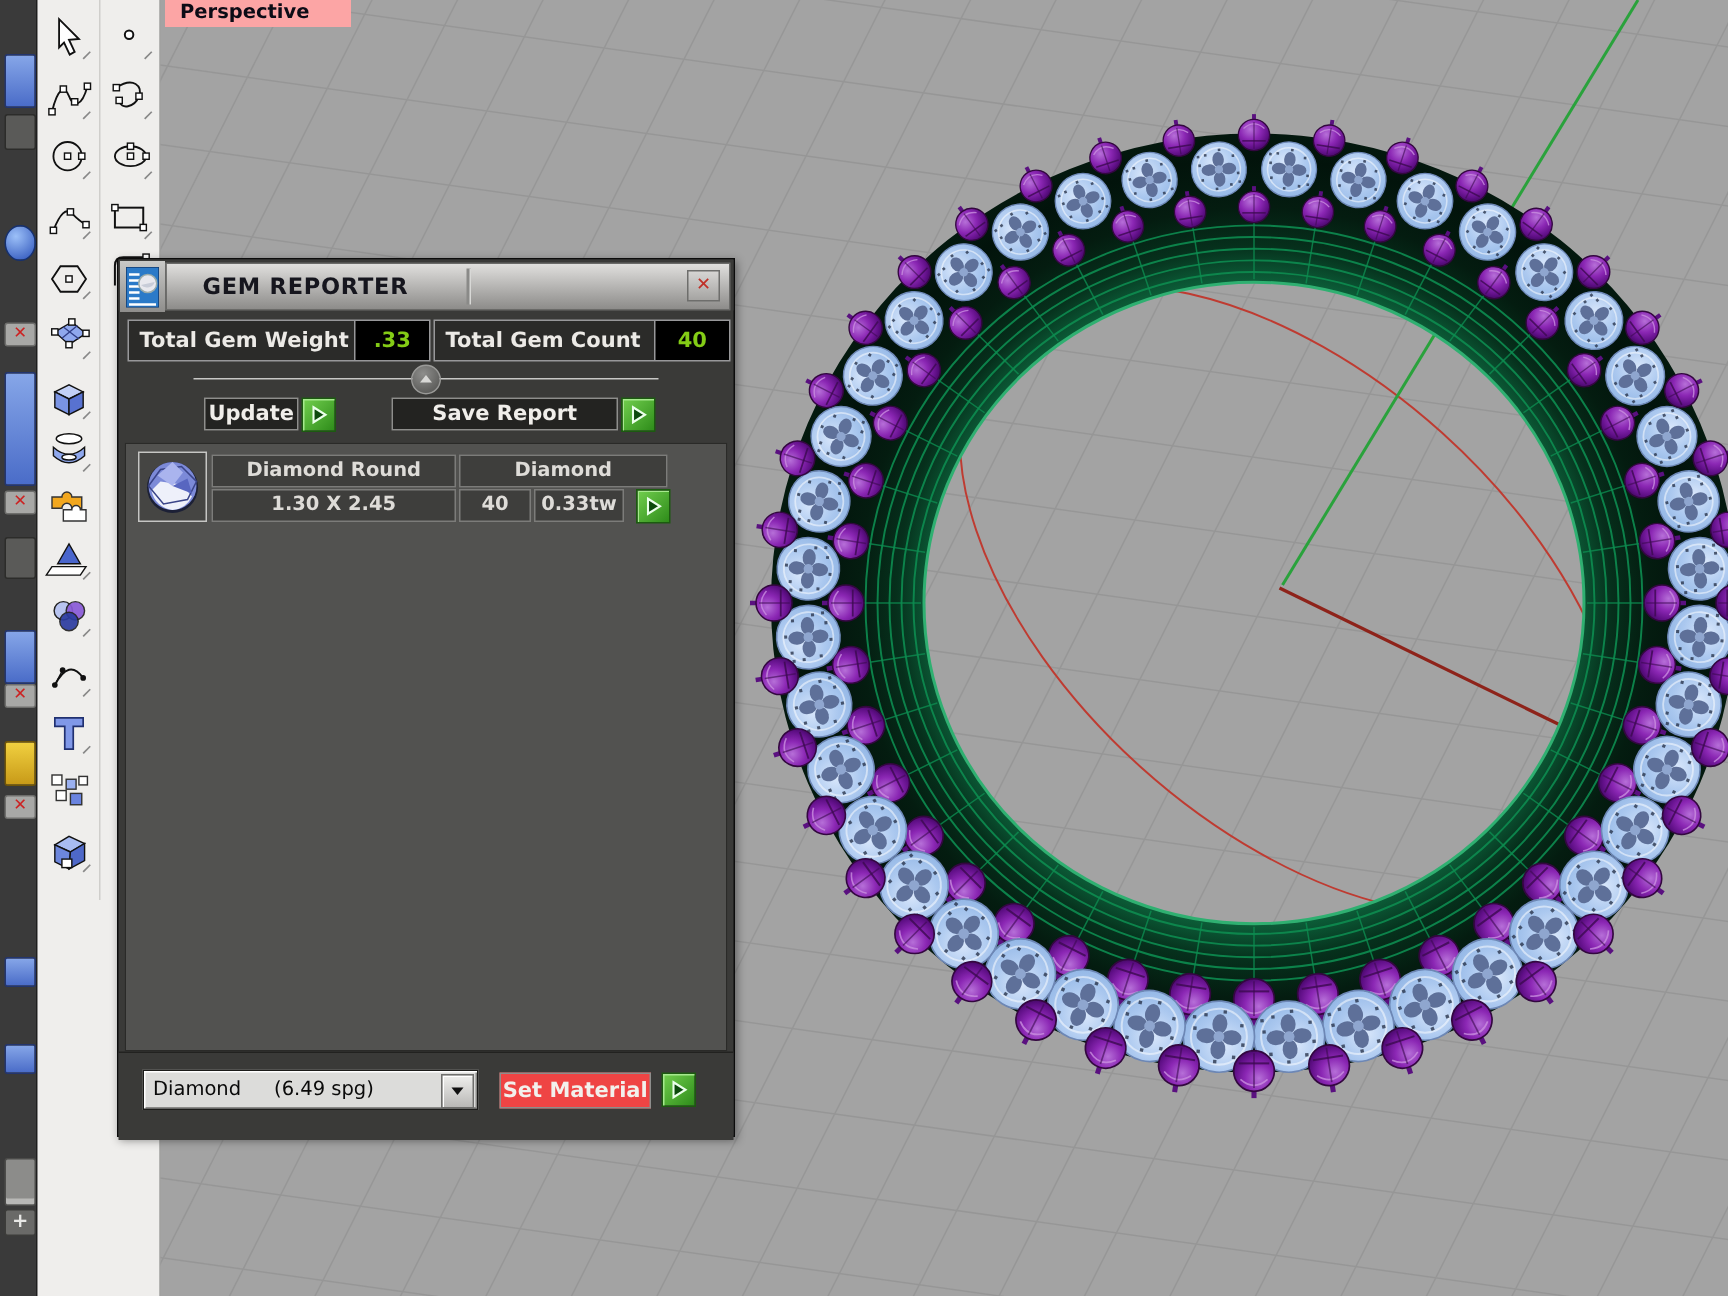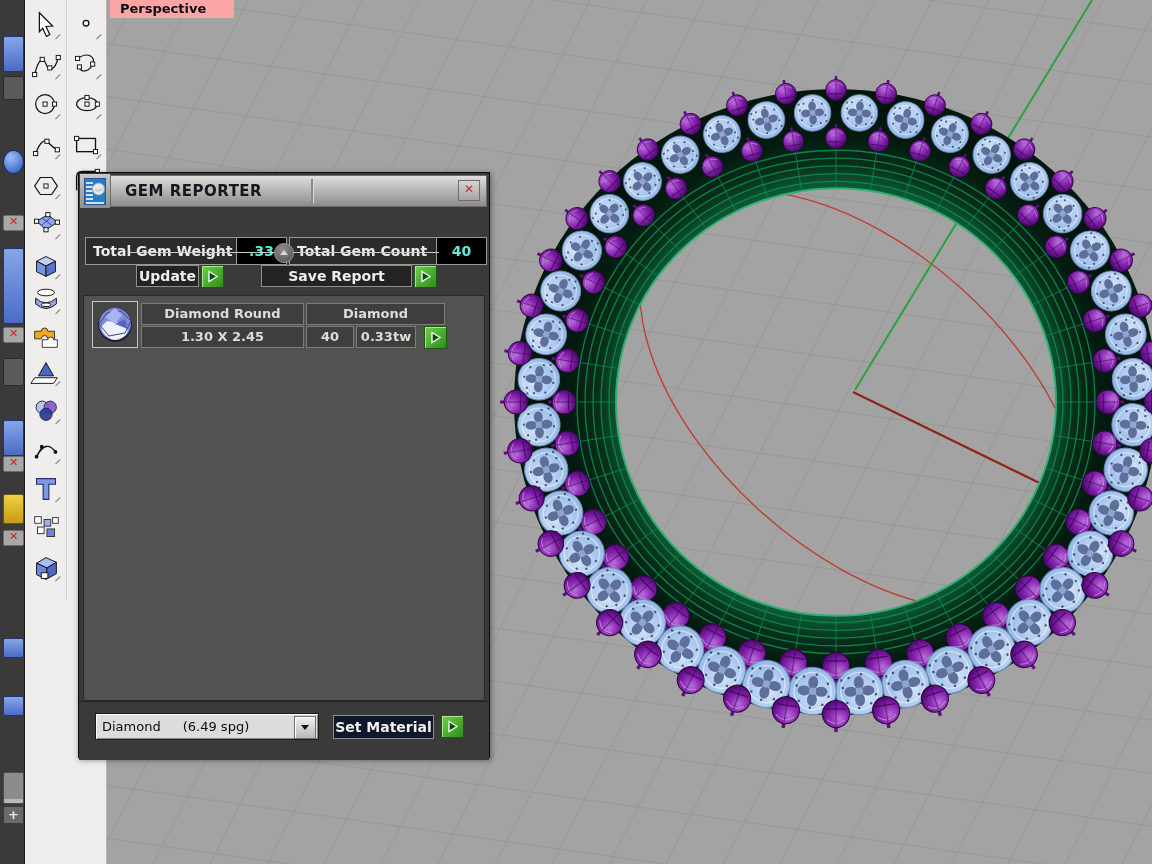--- a/index.html
+++ b/index.html
@@ -26,27 +26,27 @@
   #vp-label{position:absolute;left:3px;top:0;padding:1px 28px 2px 10px;background:#fca5a5;
             color:#0c0c16;font:bold 13px/15px "DejaVu Sans",sans-serif;}
   
   #dlg{position:absolute;left:78px;top:172px;width:412px;height:586px;background:#3a3a38;
        border:1px solid #0c0c0c;box-shadow:1px 2px 6px rgba(0,0,0,.45);box-sizing:border-box;color:#e6e6e2;}
   #dlg-titlebar{position:absolute;left:0;top:0;width:100%;height:34px;background:#3a3a38;}
   #dlg-iconbox{position:absolute;left:1px;top:1px;width:30px;height:34px;background:linear-gradient(180deg,#c9c9c7,#8f8e8c);
                display:flex;align-items:center;justify-content:center;}
   #dlg-titlebarbar{position:absolute;left:31px;top:2px;right:2px;height:30px;
        background:linear-gradient(180deg,#e0dfdd,#b2b1af 55%,#8d8c8a);border:1px solid #6a6a68;}
-  #dlg-title{position:absolute;left:14px;top:5px;font:bold 15px/20px "DejaVu Sans",sans-serif;color:#16161e;letter-spacing:.5px;}
+  #dlg-title{position:absolute;left:24px;top:5px;font:bold 15px/20px "DejaVu Sans",sans-serif;color:#16161e;letter-spacing:.5px;}
   #dlg-title-sep{position:absolute;left:200px;top:3px;width:2px;height:24px;background:#8a8a88;border-right:1px solid #d8d8d6;}
   #dlg-close{position:absolute;right:6px;top:4px;width:20px;height:19px;background:linear-gradient(180deg,#d6d5d3,#a5a4a2);
              border:1px solid #6e6e6c;color:#c03028;font:bold 12px/17px "DejaVu Sans",sans-serif;text-align:center;cursor:default;}
-  .fieldgrp{position:absolute;top:40px;height:28px;border:1px solid #98989a;display:flex;box-sizing:border-box;margin-top:24px;}
+  .fieldgrp{position:absolute;top:40px;height:28px;border:1px solid #98989a;display:flex;box-sizing:border-box;}
   .fieldgrp .lbl{background:#2b2b29;color:#eceae6;font:bold 14px/26px "DejaVu Sans",sans-serif;padding:0 7px;white-space:nowrap;}
-  .fieldgrp .val{background:#000;color:#5eead4;font:bold 14px/26px "DejaVu Sans",sans-serif;text-align:center;border-left:1px solid #98989a;}
+  .fieldgrp .val{background:#000;color:#84cc16;font:bold 14px/26px "DejaVu Sans",sans-serif;text-align:center;border-left:1px solid #98989a;}
   #grp-weight{left:6px;width:202px;} #grp-weight .lbl{width:136px;} #grp-weight .val{flex:1;}
   #grp-count{left:210px;width:198px;} #grp-count .lbl{width:132px;} #grp-count .val{flex:1;}
   #slider-line{position:absolute;left:50px;top:79px;width:310px;height:1px;background:#c8c8c6;}
   #slider-knob{position:absolute;left:195px;top:70px;width:18px;height:18px;border-radius:50%;
        background:radial-gradient(circle at 40% 30%,#8e8e8c,#4e4e4c);border:1px solid #9a9a98;
        display:flex;align-items:center;justify-content:center;}
   #slider-knob span{width:0;height:0;border-left:4px solid transparent;border-right:4px solid transparent;border-bottom:5px solid #d8d8d6;margin-top:-1px;}
   .pushfield{position:absolute;top:92px;height:22px;background:#232321;border:1px solid #8e8e8c;
        color:#f0eeea;font:bold 14px/20px "DejaVu Sans",sans-serif;text-align:center;box-sizing:border-box;}
   #btn-update{left:57px;width:63px;}
@@ -67,21 +67,21 @@
   #c-weight{left:272px;top:30px;width:60px;}
   #gb-row{left:340px;top:30px;}
   #bottombar{position:absolute;left:0;top:528px;width:100%;height:58px;background:#3a3a38;border-top:1px solid #222220;}
   #combo{position:absolute;left:16px;top:11px;width:224px;height:27px;background:#dcdcda;
          border:1px solid #1c1c1a;box-shadow:inset 1px 1px 0 #ffffff,inset -1px -1px 0 #8a8a88;box-sizing:border-box;
          color:#0a0a0a;font:13px/25px "DejaVu Sans",sans-serif;display:flex;}
   #combo .name{padding-left:6px;} #combo .dens{margin-left:22px;}
   #combo-btn{position:absolute;right:2px;top:2px;width:20px;height:21px;background:linear-gradient(180deg,#efefed,#b9b8b6);
          border:1px solid #6e6e6c;box-shadow:inset 1px 1px 0 #fff;display:flex;align-items:center;justify-content:center;}
   #combo-btn span{width:0;height:0;border-left:4px solid transparent;border-right:4px solid transparent;border-top:5px solid #111;}
-  #setmat{position:absolute;left:254px;top:13px;width:101px;height:24px;background:#0f172a;border:1px solid #8e8e8c;
+  #setmat{position:absolute;left:254px;top:13px;width:101px;height:24px;background:#ef4444;border:1px solid #8e8e8c;
          color:#f2f0ec;font:bold 14px/22px "DejaVu Sans",sans-serif;text-align:center;box-sizing:border-box;}
   #gb-setmat{left:362px;top:13px;}
 </style>
 </head>
 <body>
 
 <div id="stage">
 
   <div id="dock">
       <div class="dock-item dk-blue" style="top: 36px; height: 34px;"></div>

